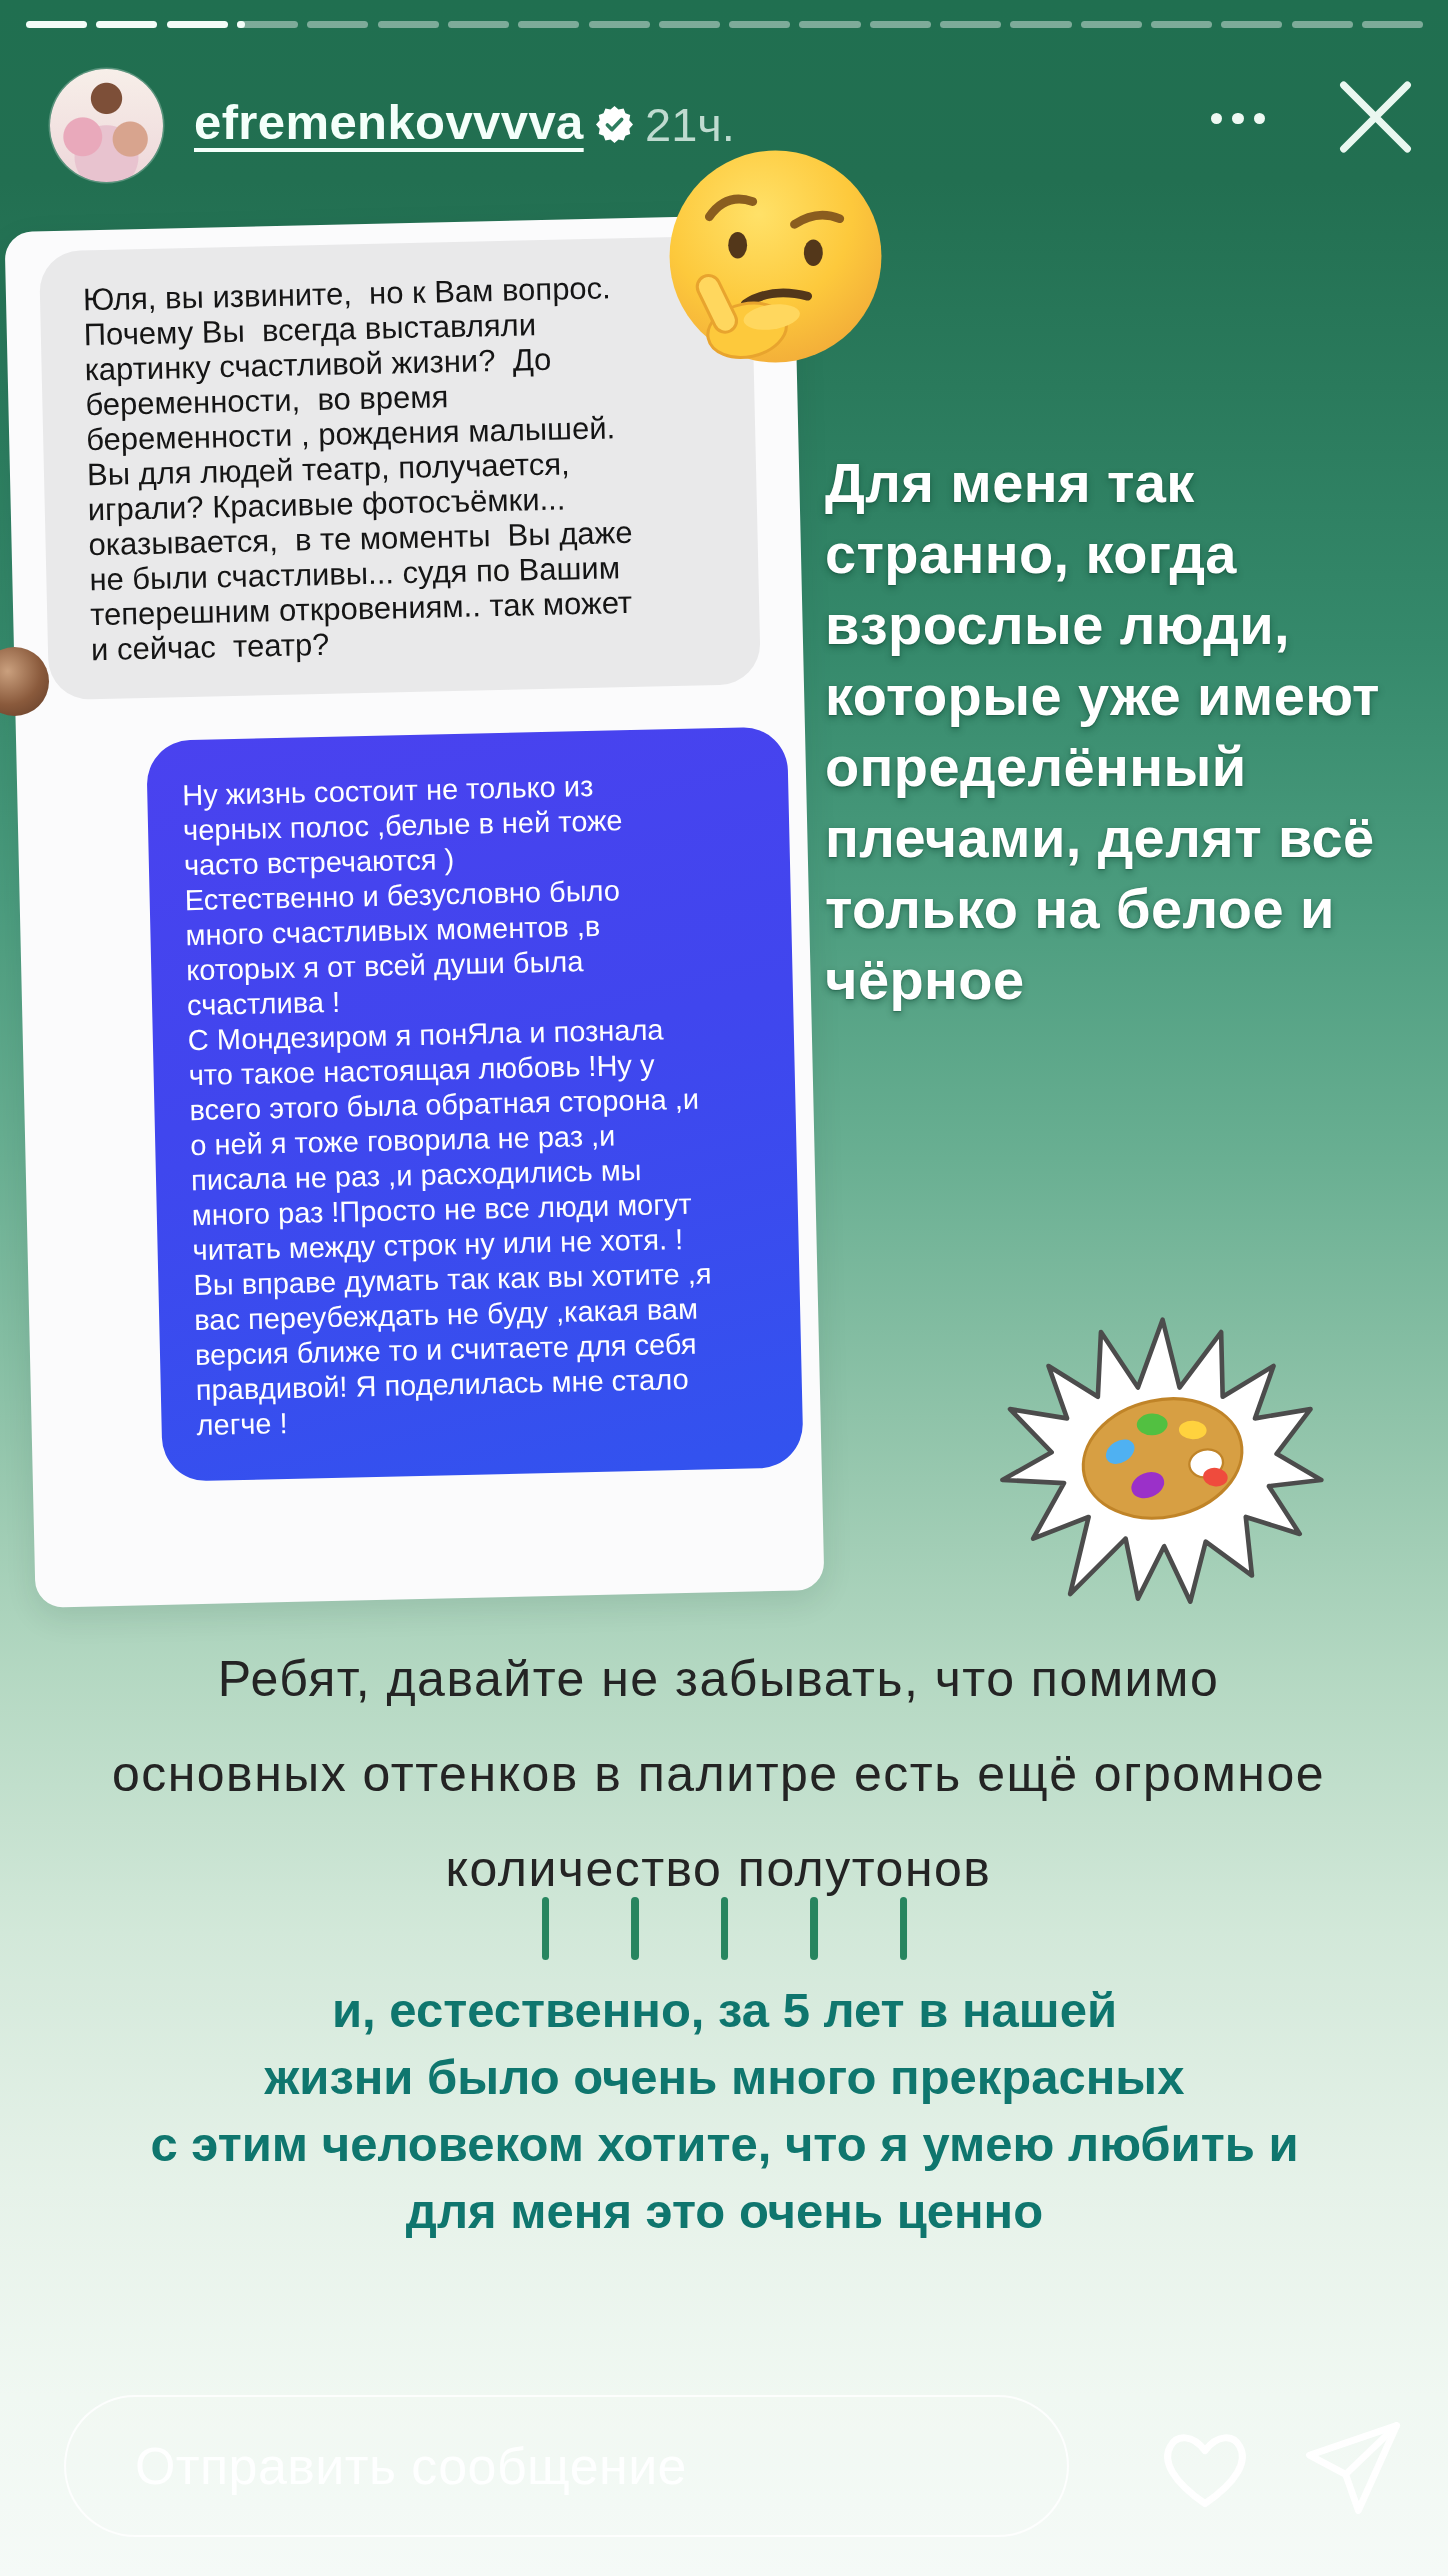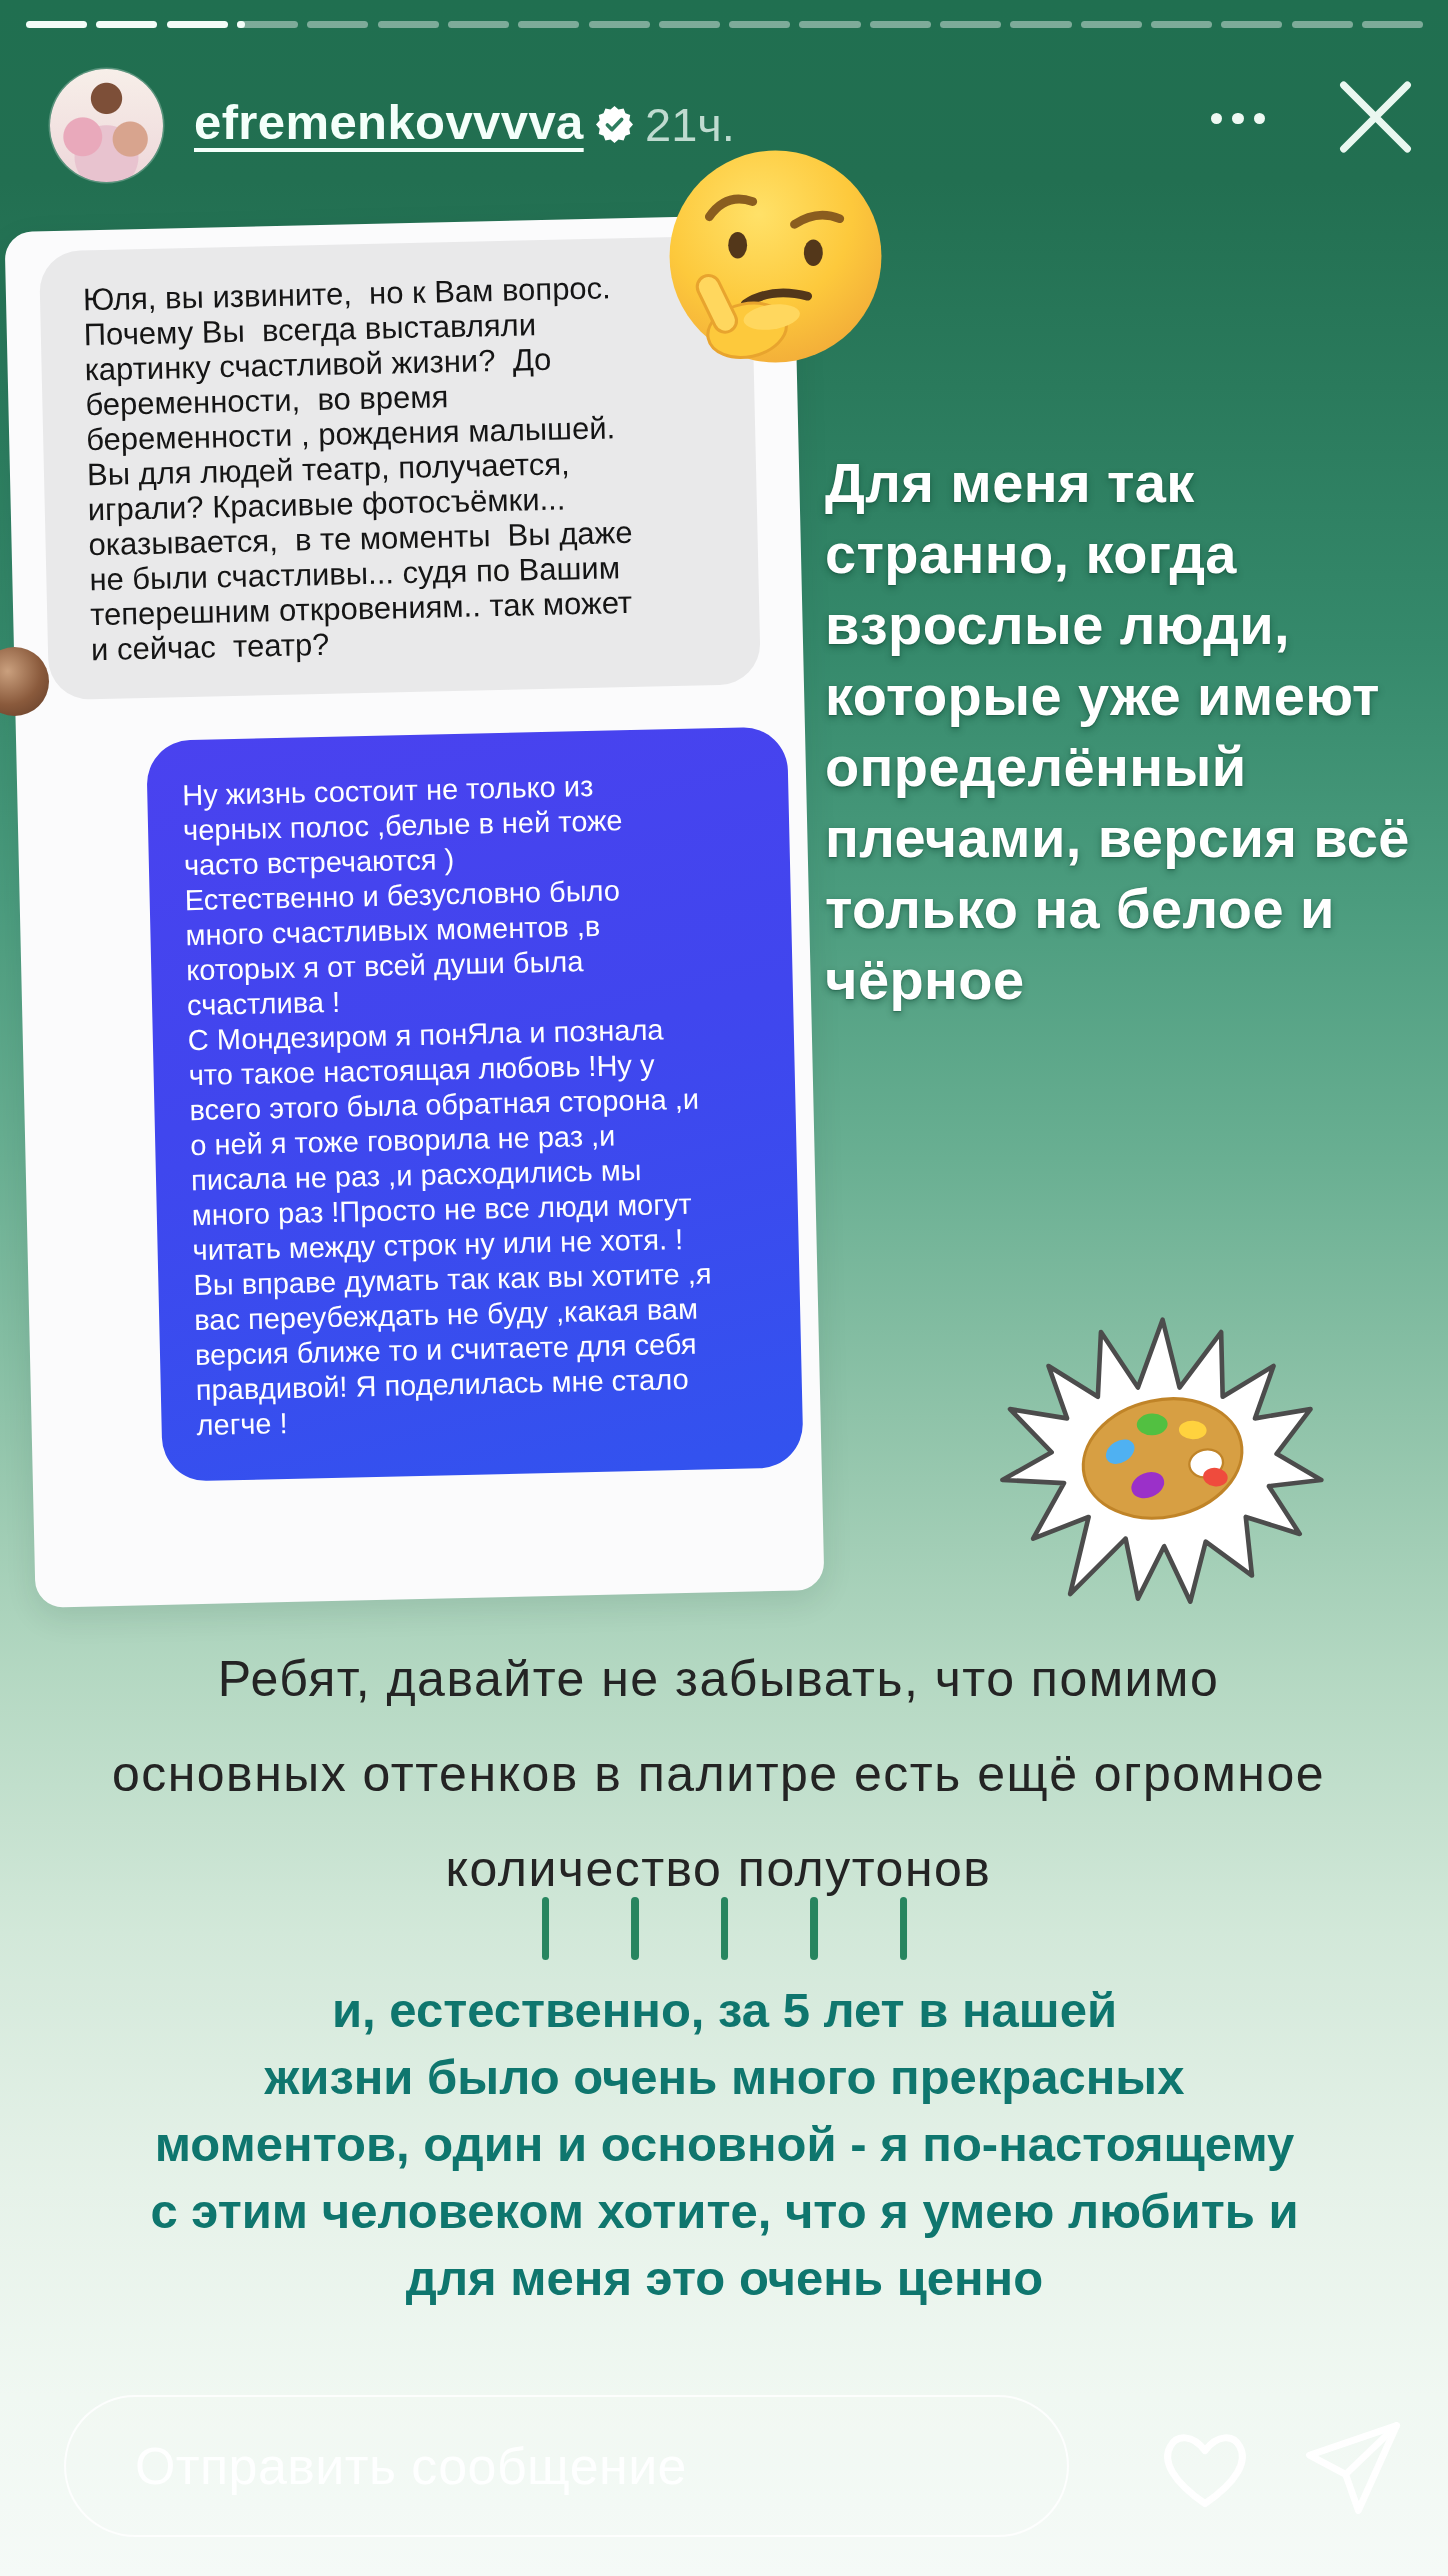--- a/index.html
+++ b/index.html
@@ -168,21 +168,21 @@
     <ellipse cx="58" cy="92" rx="15" ry="6.5" fill="#ffd75e" transform="rotate(-8 58 92)"></ellipse>
   </g>
 </svg>
 
 <div class="green-overlay">
     <div class="line">Для меня так</div>
     <div class="line">странно, когда</div>
     <div class="line">взрослые люди,</div>
     <div class="line">которые уже имеют</div>
     <div class="line">определённый</div>
-    <div class="line">плечами, версия всё</div>
+    <div class="line">плечами, делят всё</div>
     <div class="line">только на белое и</div>
     <div class="line">чёрное</div>
   </div>
 
 <svg class="burst" viewBox="0 0 220 200">
   <polygon fill="#ffffff" stroke="#4c4c4c" stroke-width="3" stroke-linejoin="round" points="112,8 123,52 150,16 151,58 184,38 172,72 208,66 186,95 215,112 181,116 201,147 166,136 170,174 140,152 130,191 113,155 96,189 88,150 52,186 64,136 28,150 48,114 8,112 40,94 13,66 50,72 38,38 70,58 72,16 96,52"></polygon>
   <g transform="translate(112,98) rotate(-12)">
     <ellipse cx="0" cy="0" rx="52" ry="38" fill="#d79f43" stroke="#c08428" stroke-width="2"></ellipse>
     <ellipse cx="27" cy="9" rx="11" ry="9" fill="#ffffff" stroke="#c08428" stroke-width="1.5"></ellipse>
     <ellipse cx="-26" cy="-10" rx="10" ry="7" fill="#4fb1f2" transform="rotate(-20 -26 -10)"></ellipse>
@@ -203,21 +203,20 @@
     <i></i>
     <i></i>
     <i></i>
     <i></i>
     <i></i>
   </div>
 
 <div class="green-caption">
     <div class="line">и, естественно, за 5 лет в нашей</div>
     <div class="line">жизни было очень много прекрасных</div>
-    <div class="line">моментов, один и основной - я по-настоящему</div>
     <div class="line">с этим человеком хотите, что я умею любить и</div>
     <div class="line">для меня это очень ценно</div>
   </div>
 
 <div class="composer">
   <span class="placeholder">Отправить сообщение</span>
 </div>
 <svg class="heart" viewBox="0 0 48 44">
   <path d="M24 39 C8 28 3 18 7 11 C10 5 18 5 24 13 C30 5 38 5 41 11 C45 18 40 28 24 39 Z" fill="none" stroke="#ffffff" stroke-width="3.4" stroke-linecap="round" stroke-linejoin="round"></path>
 </svg>

